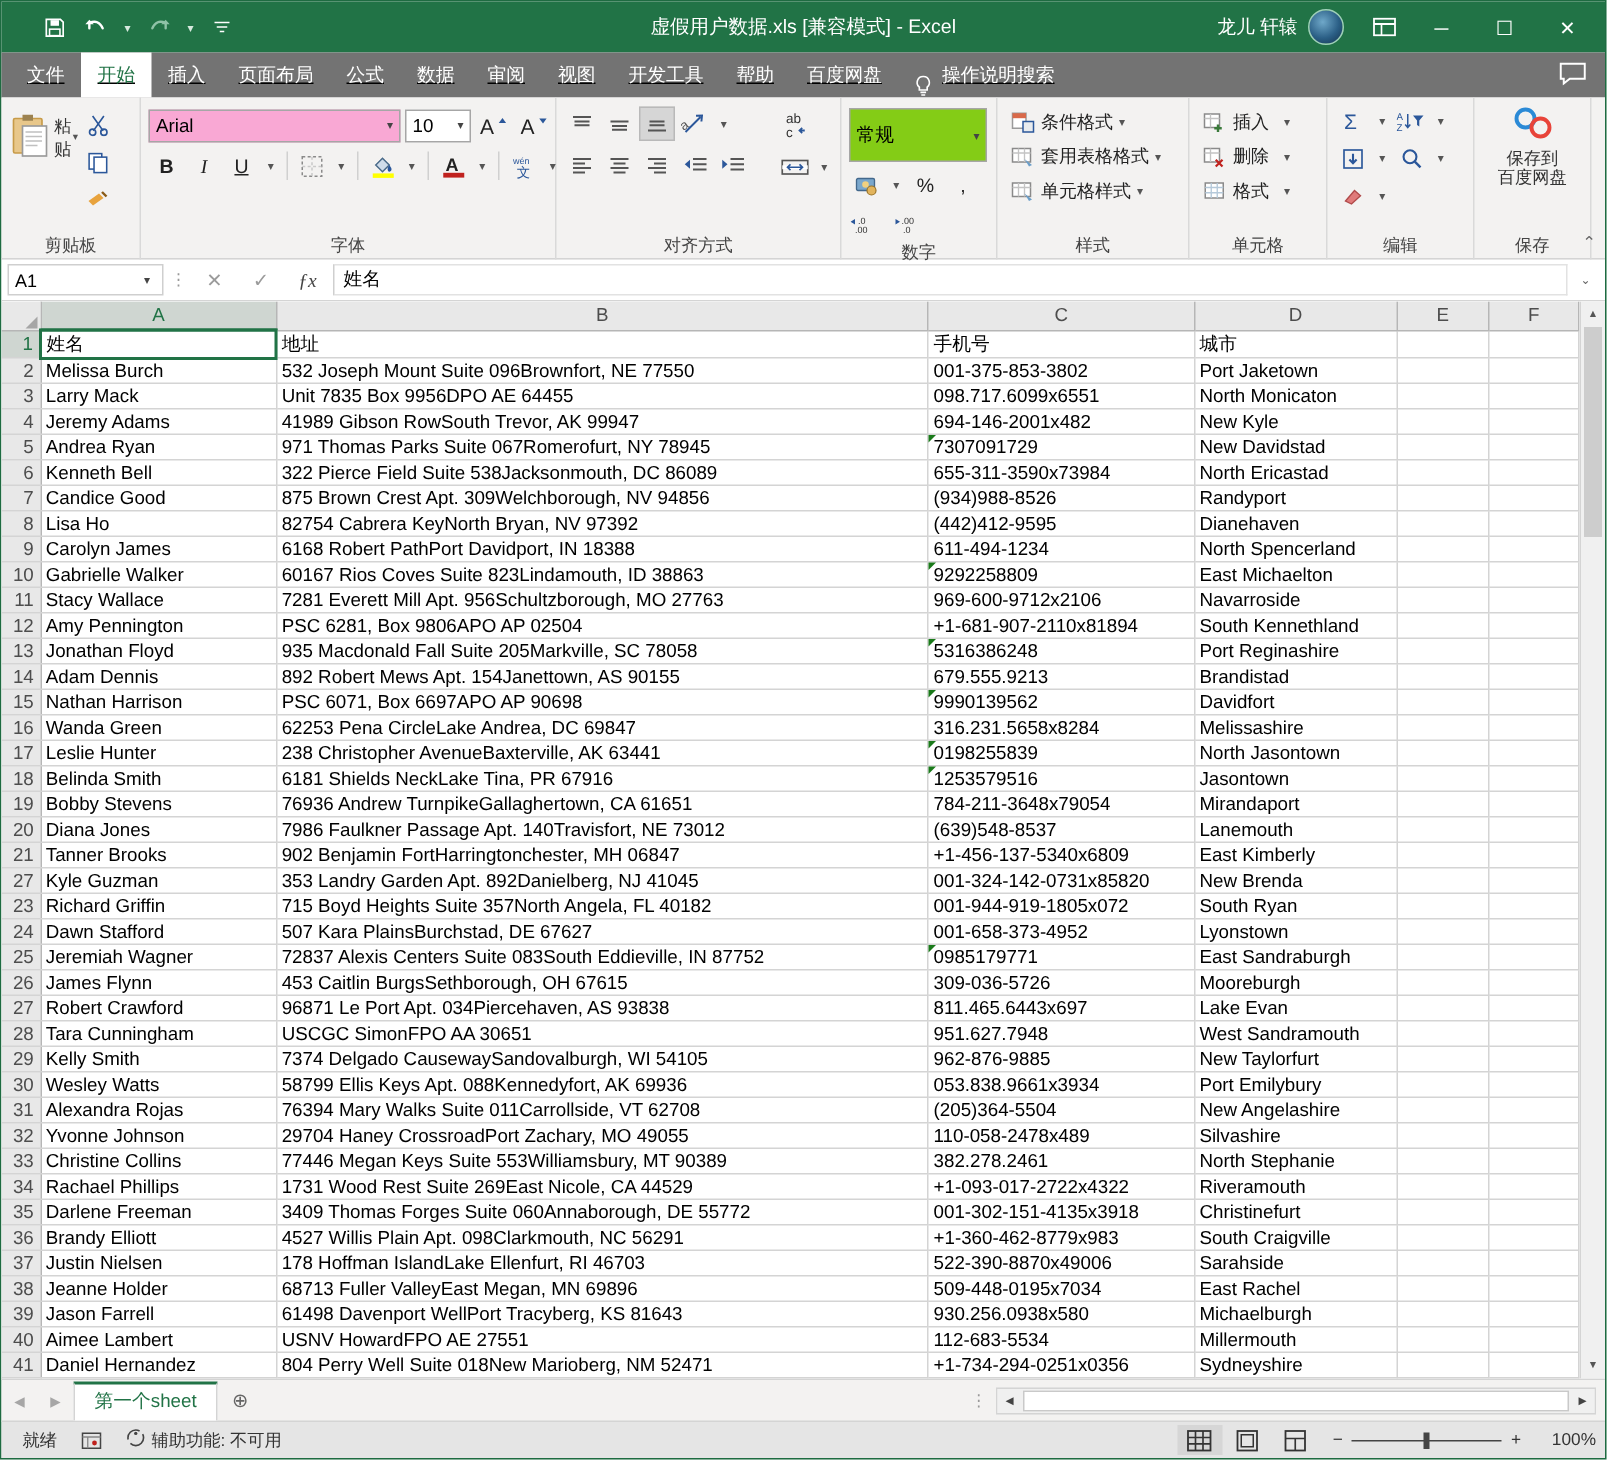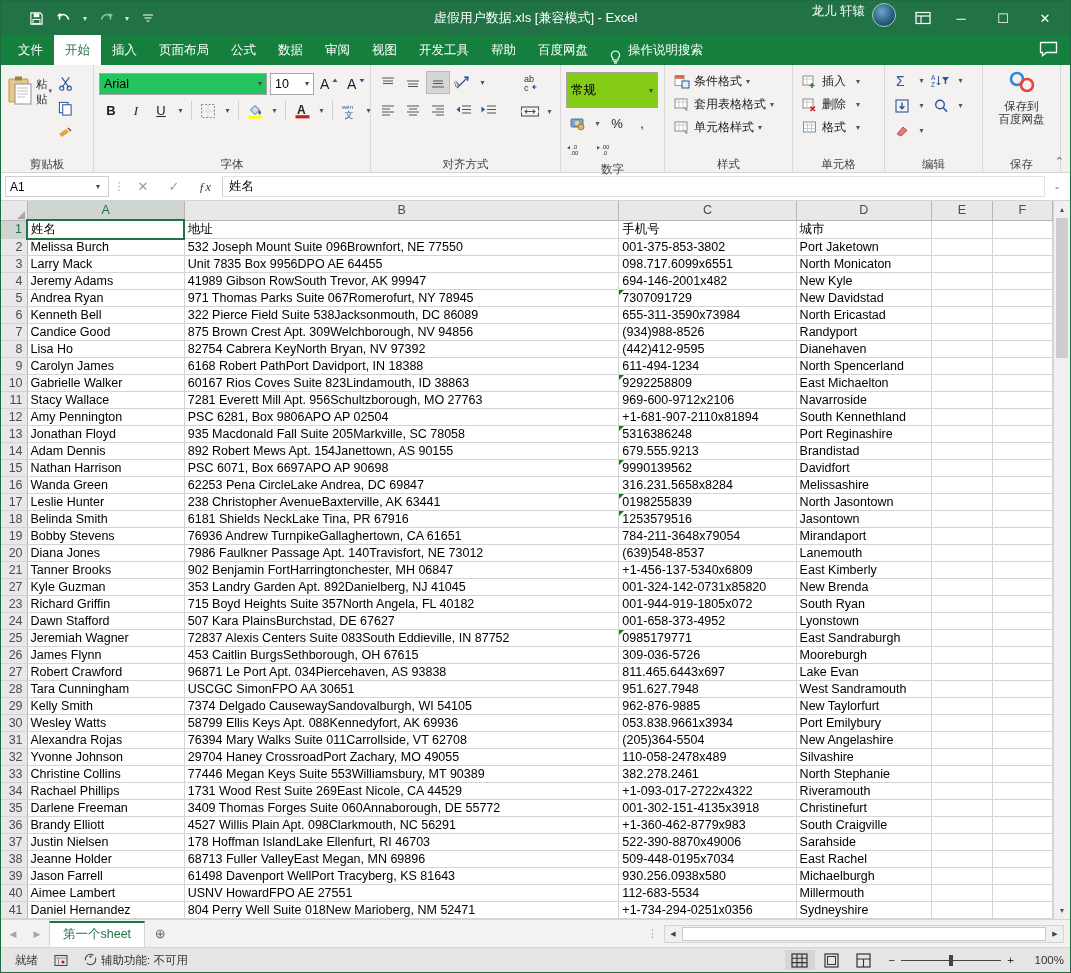--- a/index.html
+++ b/index.html
@@ -17,33 +17,33 @@
   .titlebar { height: 34px; background: #217346; display: flex; align-items: center;
               position: relative; flex: 0 0 34px; }
   .qat { display: flex; align-items: center; gap: 2px; padding-left: 22px; }
   .qat-btn { width: 26px; height: 24px; display: flex; align-items: center;
              justify-content: center; color: #ffffff; }
   .qat-btn.dim { color: #8fc2a7; }
   .qat-caret { width: 12px; height: 24px; display: flex; align-items: center;
                justify-content: center; color: #d6e9de; font-size: 8px; }
   .title-center { position: absolute; left: 0; right: 0; text-align: center;
                   color: #fff; font-size: 13px; pointer-events: none; }
-  .title-right { margin-left: auto; display: flex; padding-right: 4px; }
+  .title-right { margin-left: auto; display: flex; align-items: center; padding-right: 4px; }
   .user-name { color: #fff; font-size: 12.5px; margin-right: 7px; }
   .avatar { width: 24px; height: 24px; border-radius: 50%;
             background: radial-gradient(circle at 40% 35%, #6fa8c9 0%, #2b5f86 55%, #12304a 100%);
             border: 1px solid #9fd0b8; margin-right: 10px; }
   .win-btn { width: 42px; height: 30px; display: flex; align-items: center;
              justify-content: center; color: #fff; font-size: 13px; }
   .ribbon-disp { width: 34px; height: 30px; display: flex; align-items: center;
                  justify-content: center; color: #fff; }
 
   
-  .menubar { height: 30px; background: #15803d; display: flex; align-items: flex-end;
-             flex: 0 0 30px; padding-left: 6px; position: relative; }
+  .menubar { height: 30px; background: #737373; display: flex; align-items: flex-end;
+             flex: 0 0 30px; padding-left: 6px; position: relative; text-decoration: underline; }
   .mtab { height: 30px; padding: 0 11px; display: flex; align-items: center;
           color: #fff; font-size: 12.5px; }
   .mtab.active { background: #fff; color: #217346; }
   .mtab-lamp { display: flex; align-items: center; color: #fff; padding: 0 6px 0 10px; }
   .search-hint { color: #fff; font-size: 12.5px; display:flex; align-items:center; height:30px;}
   .menubar-right { margin-left: auto; display: flex; align-items: center;
                    padding-right: 12px; height: 30px; }
 
   
   .ribbon { height: 108px; background: #f3f2f1; border-bottom: 1px solid #d4d4d4;
@@ -58,21 +58,21 @@
              padding-top: 2px; }
   .big-ico { height: 40px; display: flex; align-items: center; justify-content: center; }
   .big-lbl { font-size: 11.5px; color: #333; margin-top: 1px; }
   .big-caret { font-size: 7px; color: #555; }
 
   .sm-col { display: flex; flex-direction: column; gap: 3px; padding-top: 3px; }
   .sm-btn { width: 26px; height: 22px; display: flex; align-items: center;
             justify-content: center; }
 
   .fontrow { display: flex; align-items: center; gap: 3px; }
-  .fname { width: 168px; height: 22px; border: 1px solid #a6a6a6; background: #22c55e;
+  .fname { width: 168px; height: 22px; border: 1px solid #a6a6a6; background: #f9a8d4;
            font-size: 12.5px; padding-left: 4px; display: flex; align-items: center;
            justify-content: space-between; }
   .fsize { width: 44px; height: 22px; border: 1px solid #a6a6a6; background: #fff;
            font-size: 12.5px; padding-left: 4px; display: flex; align-items: center;
            justify-content: space-between; }
   .ddcaret { font-size: 8px; color: #444; padding-right: 4px; }
   .tool { width: 24px; height: 23px; display: flex; align-items: center;
           justify-content: center; font-size: 13px; color: #222; }
   .tool.sm { width: 13px; font-size: 8px; color: #555; }
   .vsep { width: 1px; height: 19px; background: #d0d0d0; margin: 0 3px; }

